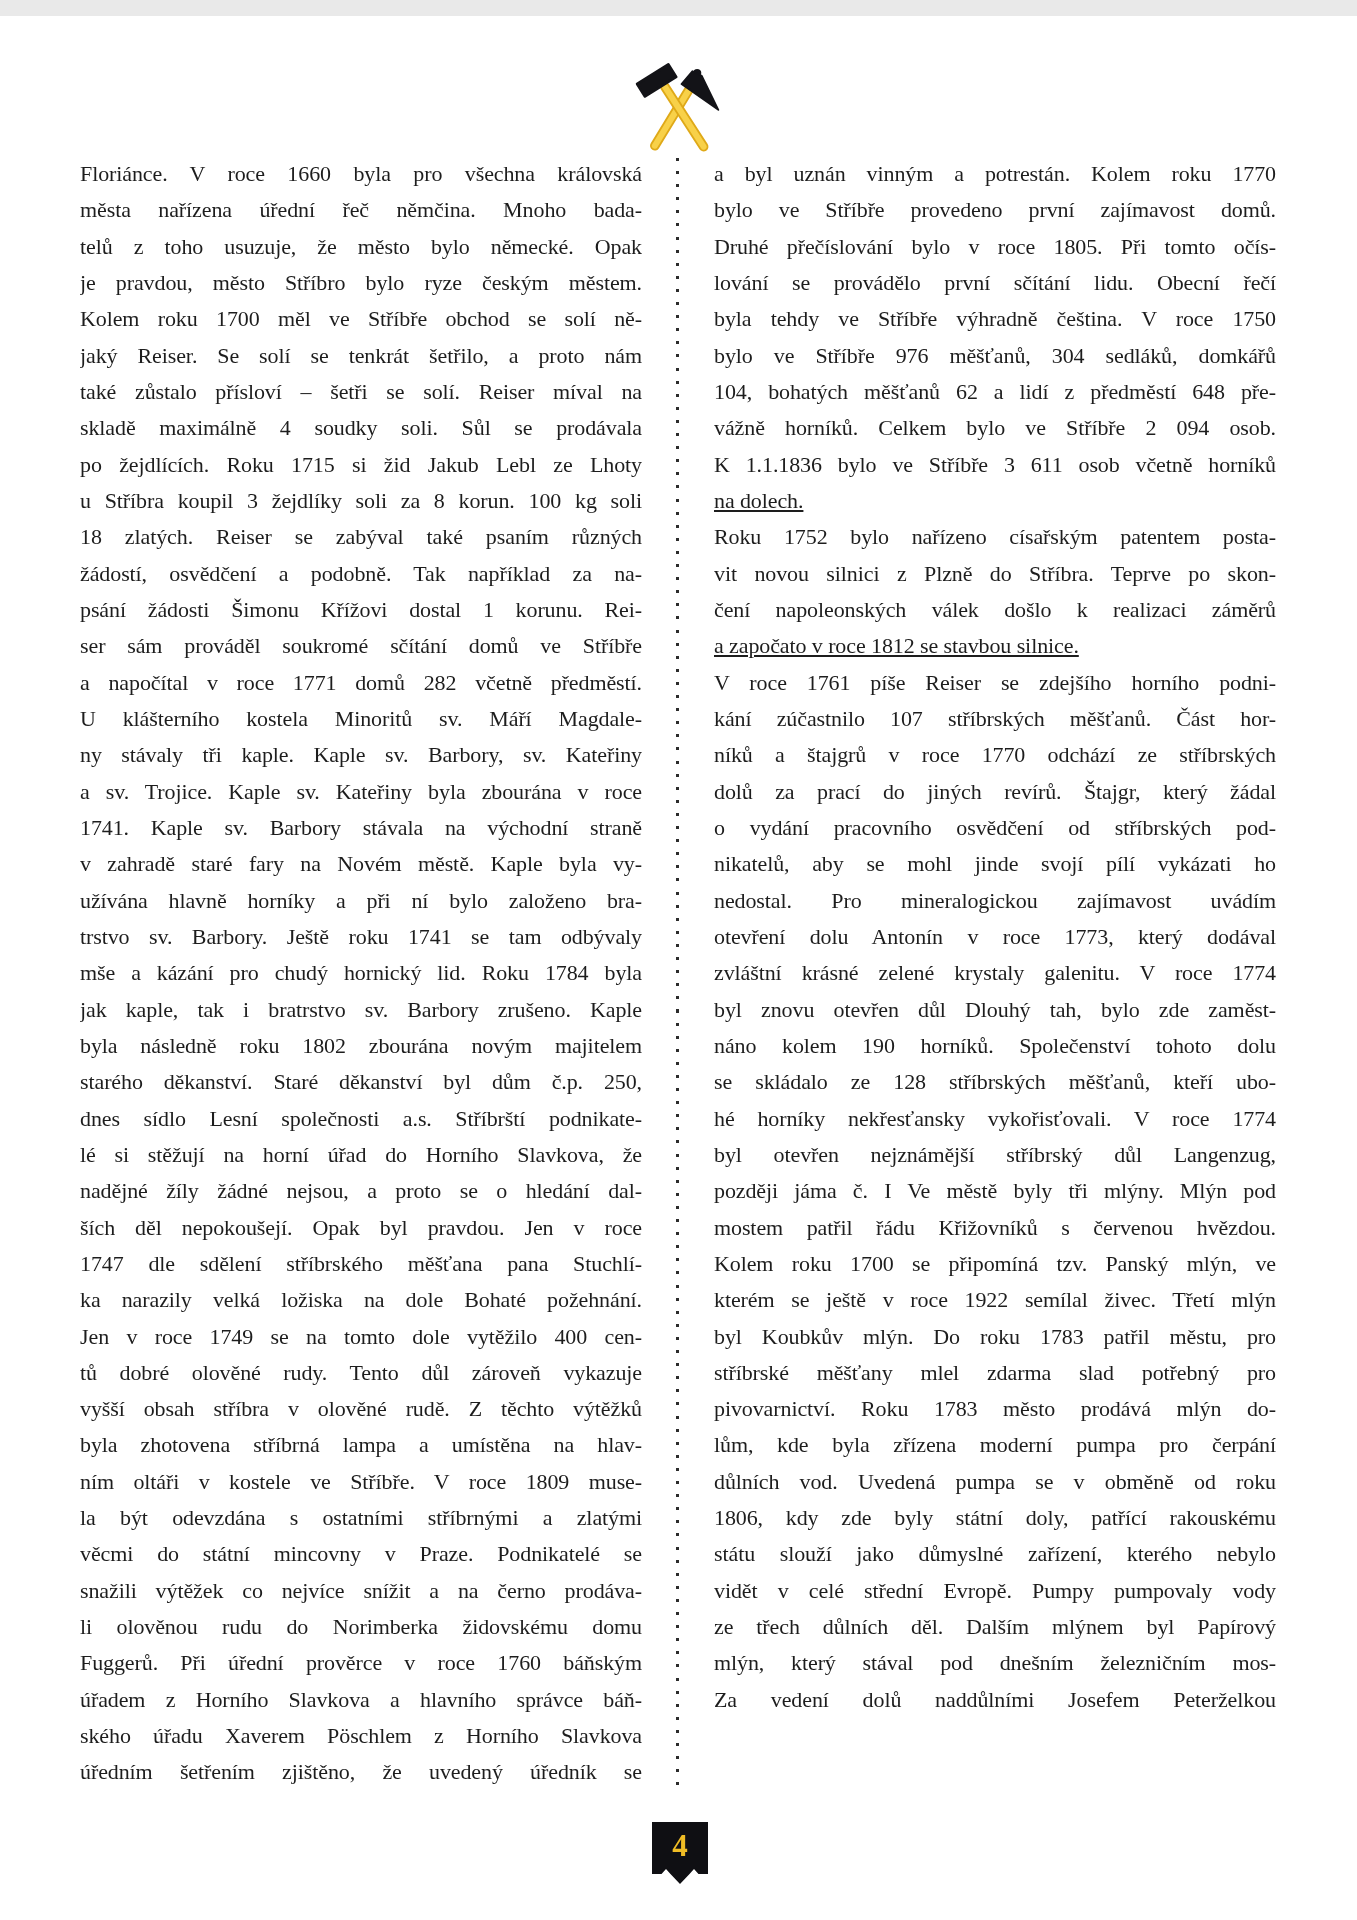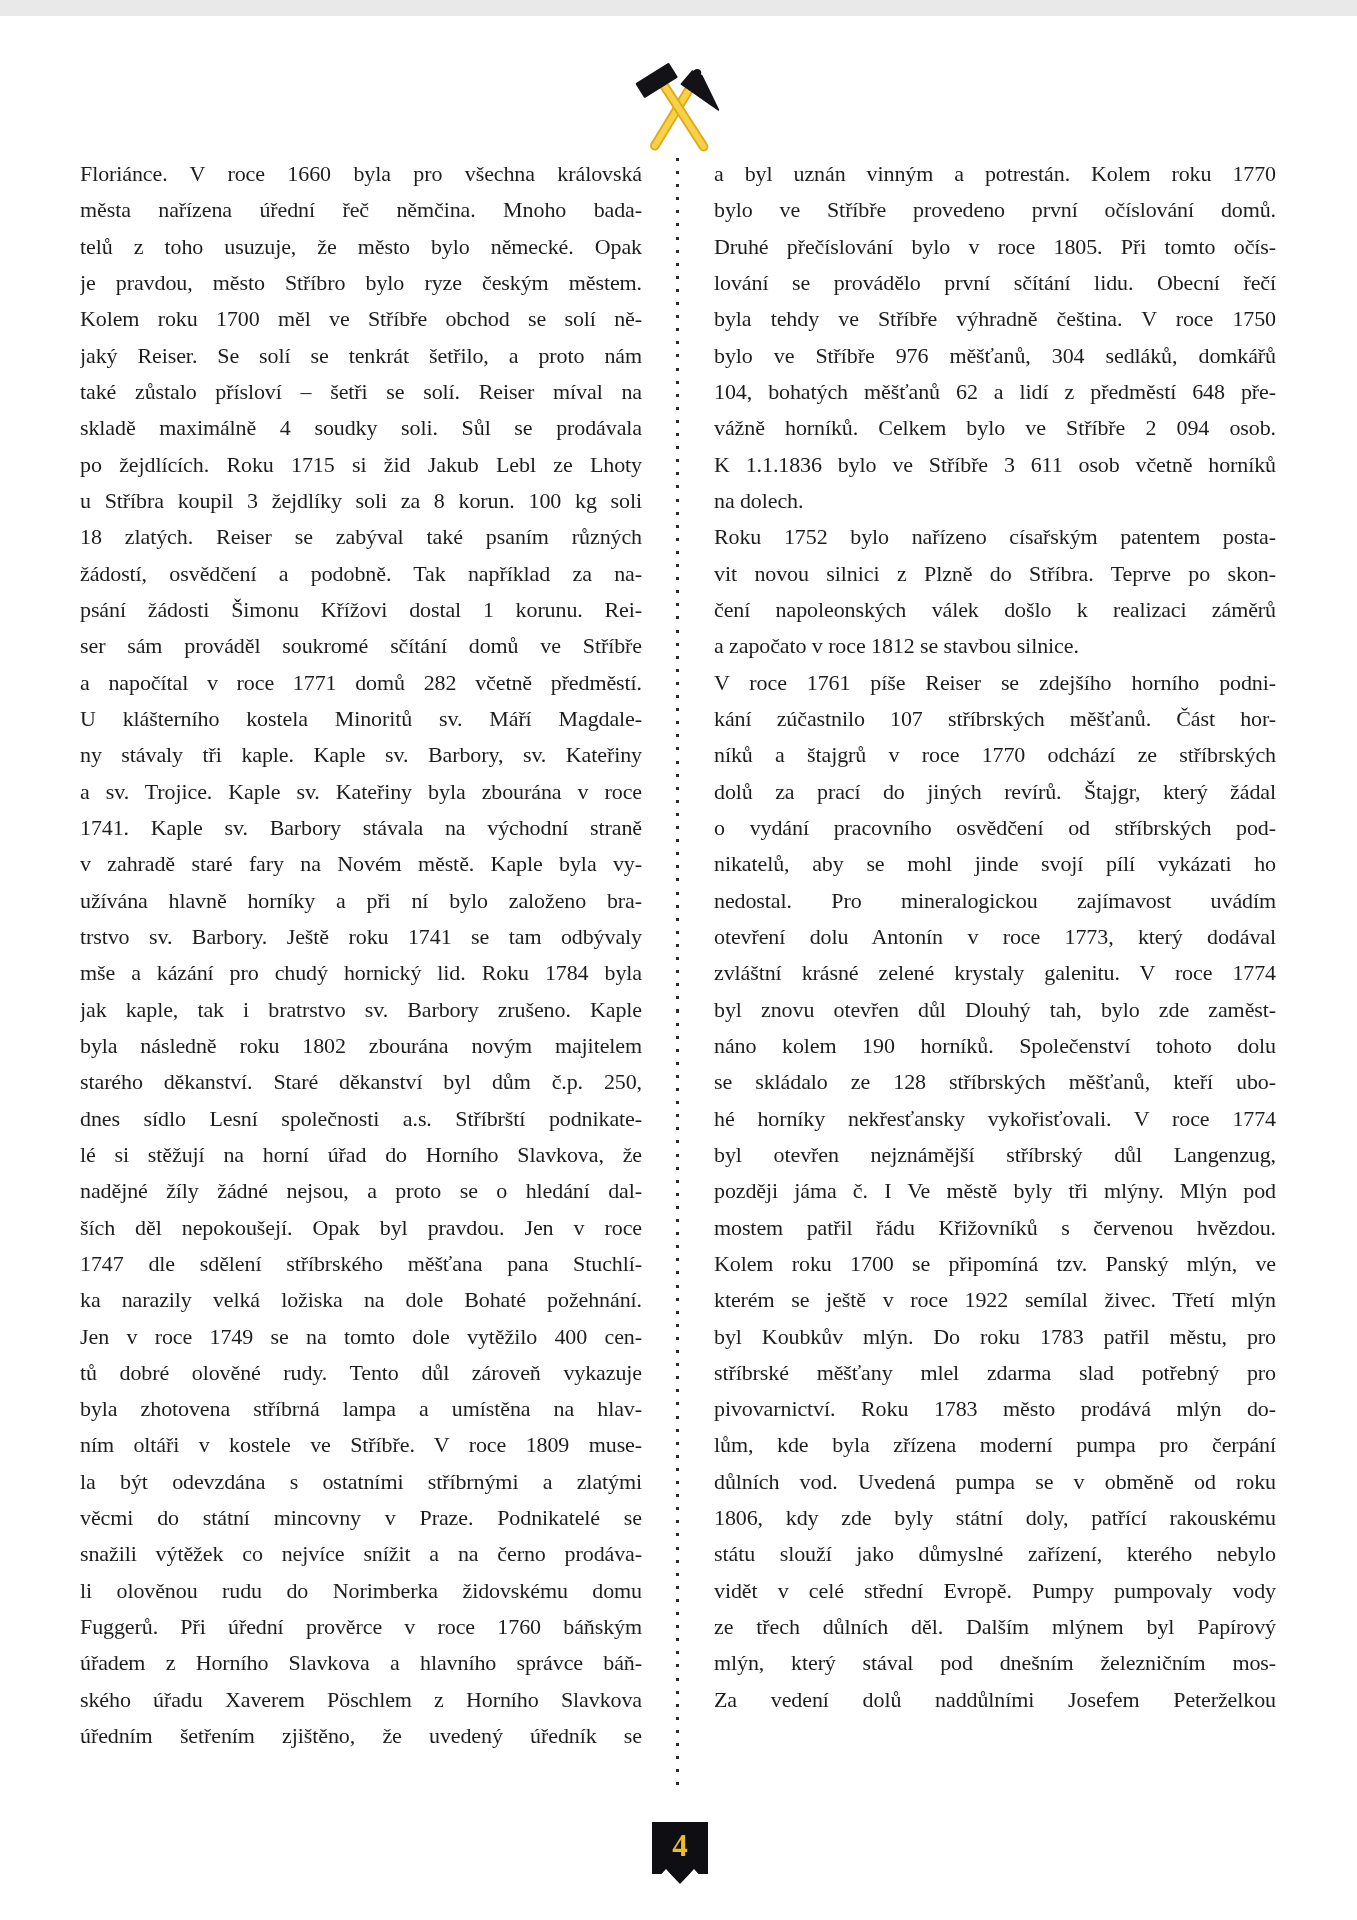--- a/index.html
+++ b/index.html
@@ -21,21 +21,21 @@
   .column-right{left:714px;}
   .line{
     height:36.33px;line-height:36.33px;
     font-size:22px;letter-spacing:-0.1px;
     color:#1d1d1d;
     text-align:justify;
     text-align-last:justify;
     white-space:nowrap;
     overflow:hidden;
   }
-  .line.flush{text-align-last:left;}
+  .line.flush{text-align-last:left;text-decoration:underline;}
   
   .line{white-space:normal;max-height:36.33px;}
   .divider{
     position:absolute;
     left:676px;top:142px;
     width:3px;height:1636px;
     background:repeating-linear-gradient(to bottom,#2c2c2c 0 3px,transparent 3px 13.1px);
   }
   .page-badge{
     position:absolute;left:652px;top:1806px;
@@ -97,37 +97,38 @@
       <div class="line">byla následně roku 1802 zbourána novým majitelem</div>
       <div class="line">starého děkanství. Staré děkanství byl dům č.p. 250,</div>
       <div class="line">dnes sídlo Lesní společnosti a.s. Stříbrští podnikate-</div>
       <div class="line">lé si stěžují na horní úřad do Horního Slavkova, že</div>
       <div class="line">nadějné žíly žádné nejsou, a proto se o hledání dal-</div>
       <div class="line">ších děl nepokoušejí. Opak byl pravdou. Jen v roce</div>
       <div class="line">1747 dle sdělení stříbrského měšťana pana Stuchlí-</div>
       <div class="line">ka narazily velká ložiska na dole Bohaté požehnání.</div>
       <div class="line">Jen v roce 1749 se na tomto dole vytěžilo 400 cen-</div>
       <div class="line">tů dobré olověné rudy. Tento důl zároveň vykazuje</div>
+      <div class="line">vyšší obsah stříbra v olověné rudě. Z těchto výtěžků</div>
       <div class="line">byla zhotovena stříbrná lampa a umístěna na hlav-</div>
       <div class="line">ním oltáři v kostele ve Stříbře. V roce 1809 muse-</div>
       <div class="line">la být odevzdána s ostatními stříbrnými a zlatými</div>
       <div class="line">věcmi do státní mincovny v Praze. Podnikatelé se</div>
       <div class="line">snažili výtěžek co nejvíce snížit a na černo prodáva-</div>
       <div class="line">li olověnou rudu do Norimberka židovskému domu</div>
       <div class="line">Fuggerů. Při úřední prověrce v roce 1760 báňským</div>
       <div class="line">úřadem z Horního Slavkova a hlavního správce báň-</div>
       <div class="line">ského úřadu Xaverem Pöschlem z Horního Slavkova</div>
       <div class="line">úředním šetřením zjištěno, že uvedený úředník se</div>
     </div>
 
   <div class="divider"></div>
 
   <div class="column column-right">
       <div class="line">a byl uznán vinným a potrestán. Kolem roku 1770</div>
-      <div class="line">bylo ve Stříbře provedeno první očíslování domů.</div>
+      <div class="line">bylo ve Stříbře provedeno první zajímavost domů.</div>
       <div class="line">Druhé přečíslování bylo v roce 1805. Při tomto očís-</div>
       <div class="line">lování se provádělo první sčítání lidu. Obecní řečí</div>
       <div class="line">byla tehdy ve Stříbře výhradně čeština. V roce 1750</div>
       <div class="line">bylo ve Stříbře 976 měšťanů, 304 sedláků, domkářů</div>
       <div class="line">104, bohatých měšťanů 62 a lidí z předměstí 648 pře-</div>
       <div class="line">vážně horníků. Celkem bylo ve Stříbře 2 094 osob.</div>
       <div class="line">K 1.1.1836 bylo ve Stříbře 3 611 osob včetně horníků</div>
       <div class="line flush">na dolech.</div>
       <div class="line">Roku 1752 bylo nařízeno císařským patentem posta-</div>
       <div class="line">vit novou silnici z Plzně do Stříbra. Teprve po skon-</div>

